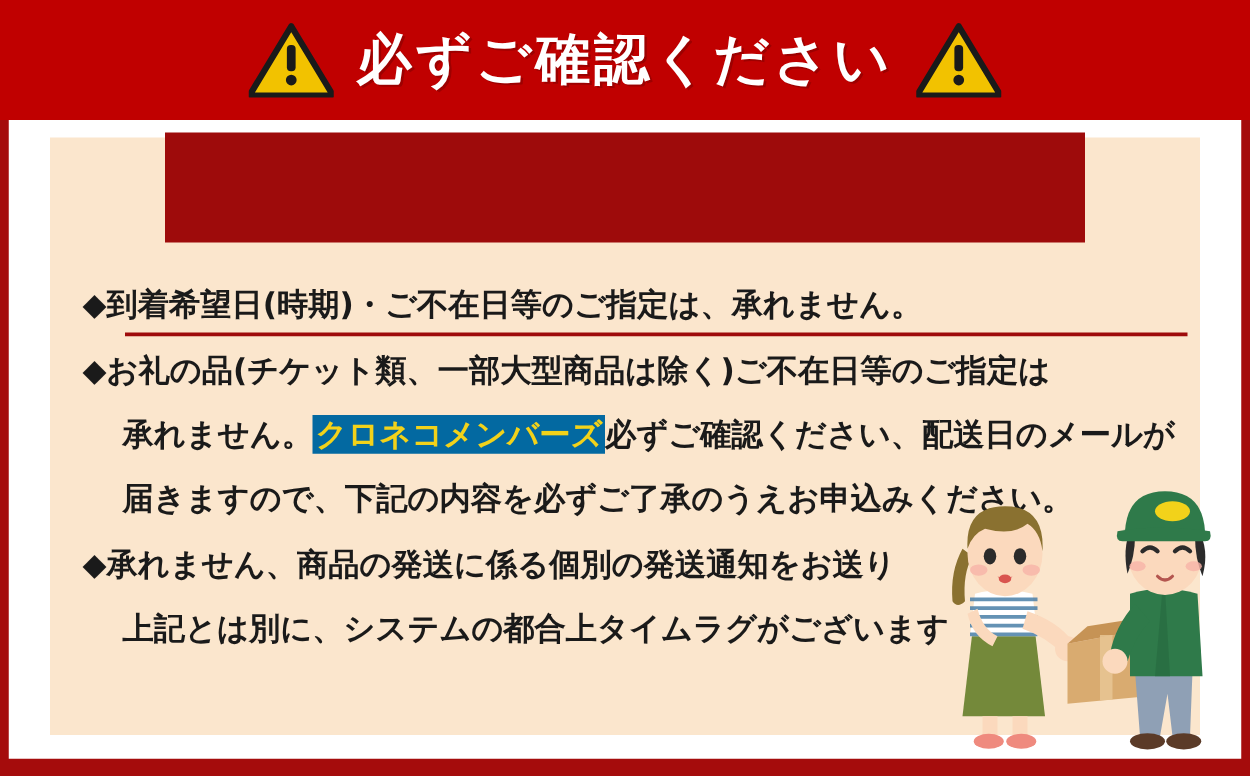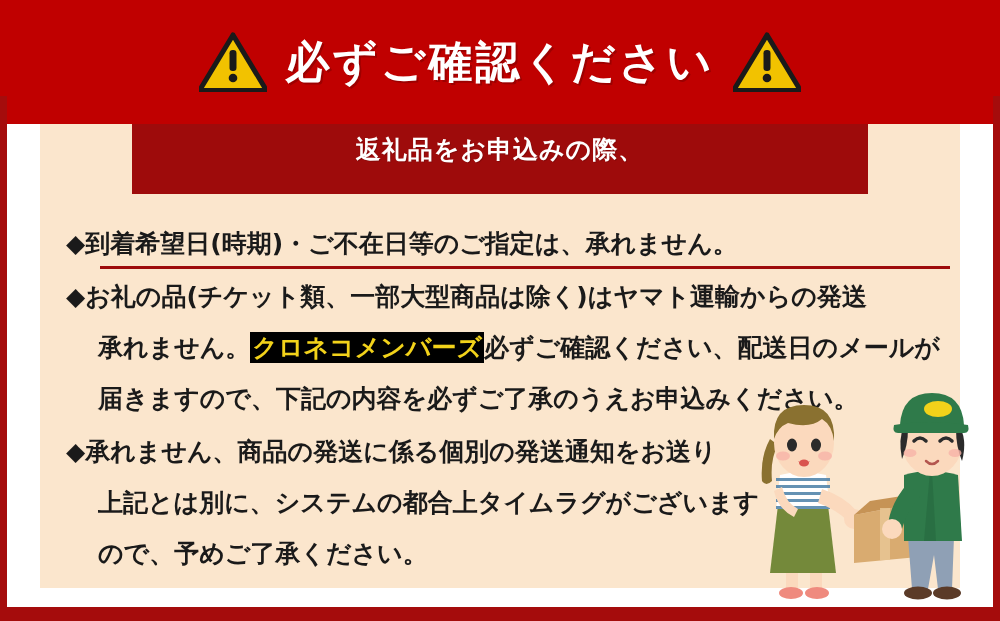--- a/index.html
+++ b/index.html
@@ -14,21 +14,21 @@
     width:1000px;
     height:621px;
     background:#ffffff;
     overflow:hidden;
   }
 
   
   .header-bar {
     position:absolute;
     left:0; top:0;
-    width:1000px; height:124px;
+    width:1000px; height:96px;
     background:#c00000;
     display:flex;
     align-items:center;
     justify-content:center;
     gap:18px;
     z-index:6;
   }
   .warn-icon { width:68px; height:60px; display:block; flex:0 0 auto; }
   .header-title {
     color:#ffffff;
@@ -90,21 +90,21 @@
   .tline.indent { padding-left:32px; }
   .underline-rule {
     width:850px;
     height:3px;
     background:#9e0b0b;
     margin-left:34px;
     margin-top:-3px;
     margin-bottom:2px;
   }
   .hl {
-    background:#000000;
+    background:#0369a1;
     color:#f2d21a;
     padding:1px 2px;
   }
 
   
   .illustration {
     position:absolute;
     right:14px; bottom:14px;
     width:244px; height:230px;
     z-index:5;
@@ -153,40 +153,38 @@
         <path d="M34 3 L66 56 Q68 58.5 64 58.5 L4 58.5 Q0 58.5 2 56 Z" fill="#f2c200" stroke="#1a1a1a" stroke-width="5" stroke-linejoin="round"></path>
         <rect x="30.5" y="18" width="7" height="21" rx="3.2" fill="#1a1a1a"></rect>
         <circle cx="34" cy="46" r="4.3" fill="#1a1a1a"></circle>
       </svg>
     </span>
   </div>
 
   <div class="cream-panel"></div>
 
   <div class="sub-banner">
-    <div class="sub-banner-line">返礼品をお申込みの際、</div>
   </div>
 
   <div class="body-text">
 
     <div class="bullet-block">
       <div class="tline"><span>◆</span><span>到着希望日(時期)・ご不在日等のご指定は、承れません。</span></div>
       <div class="underline-rule"></div>
     </div>
 
     <div class="bullet-block">
-      <div class="tline"><span>◆</span><span>お礼の品(チケット類、一部大型商品は除く)はヤマト運輸からの発送</span></div>
+      <div class="tline"><span>◆</span><span>お礼の品(チケット類、一部大型商品は除く)ご不在日等のご指定は</span></div>
       <div class="tline indent"><span>承れません。</span><span class="hl">クロネコメンバーズ</span><span>必ずご確認ください、配送日のメールが</span></div>
       <div class="tline indent">届きますので、下記の内容を必ずご了承のうえお申込みください。</div>
     </div>
 
     <div class="bullet-block">
       <div class="tline"><span>◆</span><span>承れません、商品の発送に係る個別の発送通知をお送り</span></div>
       <div class="tline indent">上記とは別に、システムの都合上タイムラグがございます</div>
-      <div class="tline indent">ので、予めご了承ください。</div>
     </div>
 
   </div>
 
   <div class="illustration">
     <svg viewBox="0 0 244 230" xmlns="http://www.w3.org/2000/svg">
 
       <path d="M36 128 L86 128 L94 196 L28 196 Z" fill="#74893a"></path>
 
       <rect x="44" y="196" width="12" height="18" fill="#fbd9bd"></rect>

